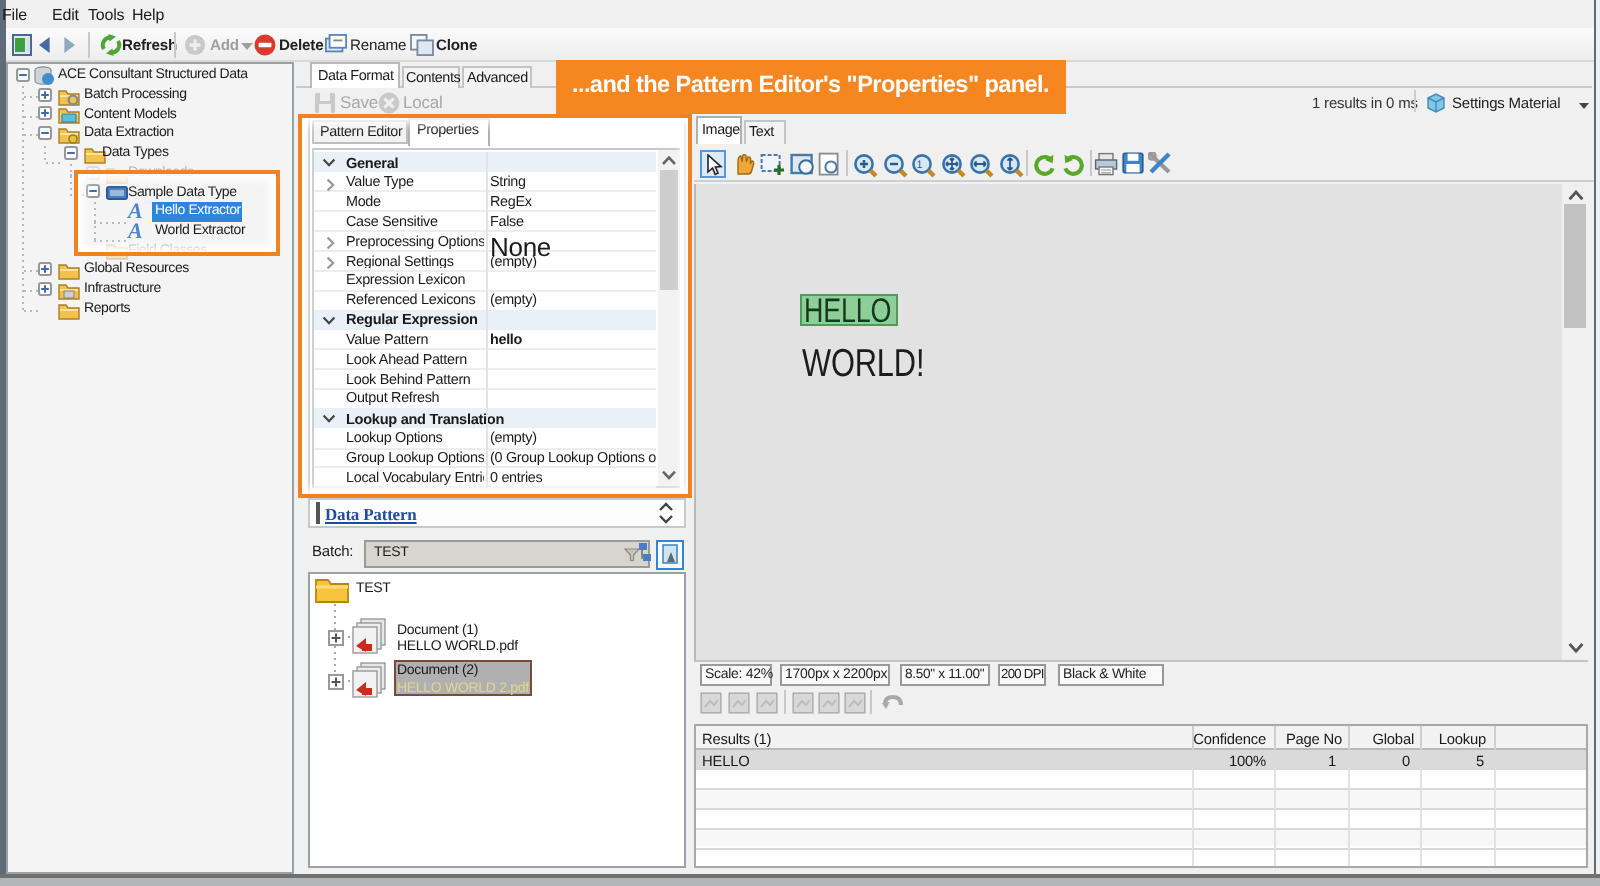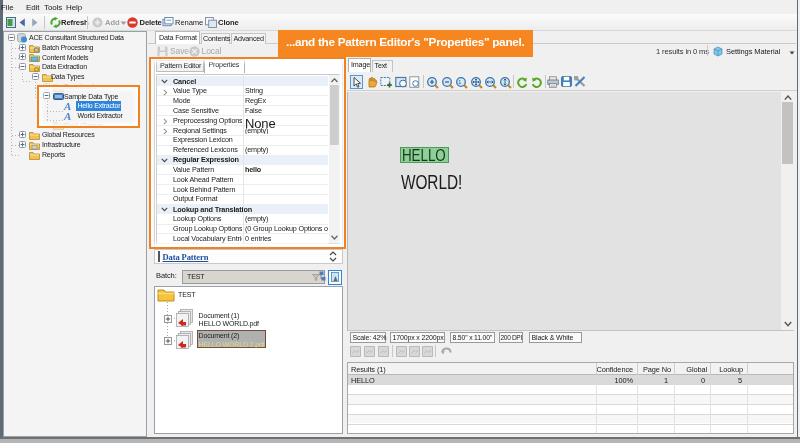--- a/index.html
+++ b/index.html
@@ -210,21 +210,21 @@
     <div class="a" style="left:153.5px;top:57.5px;width:189px;height:191px;background:#fff;border:1px solid #b8b8b8"></div>
     <div class="a" style="left:156px;top:60px;width:48px;height:12px;background:#f2f2f2;border:1px solid #bdbdbd"></div>
     <div class="a tx" style="left:160px;top:62px;font-size:7.2px;letter-spacing:-0.2px">Pattern Editor</div>
     <div class="a" style="left:204px;top:58.5px;width:41px;height:14px;background:#fff;border:1px solid #b0b0b0;border-bottom:none"></div>
     <div class="a tx" style="left:208.5px;top:61px;font-size:7.2px;letter-spacing:-0.2px">Properties</div>
     <div class="a" style="left:156px;top:74px;width:184px;height:169.5px;background:#fff;border:1px solid #c9c9c9"></div>
     <div class="a" style="left:157px;top:76.2px;width:171px;height:9.85px;background:#eaf0f8"></div>
     <svg class="a" style="left:161px;top:79.2px" width="7" height="5">
       <path d="M0.8 0.8 L3.5 3.6 L6.2 0.8" fill="none" stroke="#444" stroke-width="1.1"></path>
     </svg>
-    <div class="a tx" style="left:173px;top:77.5px;font-size:7.3px;letter-spacing:-0.15px;font-weight:bold">Cancel</div>
+    <div class="a tx" style="left:173px;top:77.5px;font-size:7.3px;letter-spacing:-0.15px;font-weight:bold">General</div>
     <div class="a" style="left:157px;top:95.4px;width:171px;height:0.5px;background:#ededed"></div>
     <svg class="a" style="left:162.5px;top:88.5px" width="5" height="7">
       <path d="M0.8 0.8 L3.6 3.5 L0.8 6.2" fill="none" stroke="#999" stroke-width="1.1"></path>
     </svg>
     <div class="a tx" style="left:173px;top:87.00px;font-size:7.2px;letter-spacing:-0.15px;width:69px;overflow:hidden">Value Type</div>
     <div class="a tx" style="left:245px;top:87.00px;font-size:7.2px;letter-spacing:-0.15px;font-weight:normal;width:83px;overflow:hidden;white-space:nowrap">String</div>
     <div class="a" style="left:157px;top:105.2px;width:171px;height:0.5px;background:#ededed"></div>
     <div class="a tx" style="left:173px;top:96.90px;font-size:7.2px;letter-spacing:-0.15px;width:69px;overflow:hidden">Mode</div>
     <div class="a tx" style="left:245px;top:96.90px;font-size:7.2px;letter-spacing:-0.15px;font-weight:normal;width:83px;overflow:hidden;white-space:nowrap">RegEx</div>
     <div class="a" style="left:157px;top:115.1px;width:171px;height:0.5px;background:#ededed"></div>
@@ -253,21 +253,21 @@
     </svg>
     <div class="a tx" style="left:173px;top:156.3px;font-size:7.3px;letter-spacing:-0.15px;font-weight:bold">Regular Expression</div>
     <div class="a" style="left:157px;top:174.2px;width:171px;height:0.5px;background:#ededed"></div>
     <div class="a tx" style="left:173px;top:165.90px;font-size:7.2px;letter-spacing:-0.15px;width:69px;overflow:hidden">Value Pattern</div>
     <div class="a tx" style="left:245px;top:165.90px;font-size:7.2px;letter-spacing:-0.15px;font-weight:bold;width:83px;overflow:hidden;white-space:nowrap">hello</div>
     <div class="a" style="left:157px;top:184.0px;width:171px;height:0.5px;background:#ededed"></div>
     <div class="a tx" style="left:173px;top:175.70px;font-size:7.2px;letter-spacing:-0.15px;width:69px;overflow:hidden">Look Ahead Pattern</div>
     <div class="a" style="left:157px;top:193.9px;width:171px;height:0.5px;background:#ededed"></div>
     <div class="a tx" style="left:173px;top:185.60px;font-size:7.2px;letter-spacing:-0.15px;width:69px;overflow:hidden">Look Behind Pattern</div>
     <div class="a" style="left:157px;top:203.7px;width:171px;height:0.5px;background:#ededed"></div>
-    <div class="a tx" style="left:173px;top:195.40px;font-size:7.2px;letter-spacing:-0.15px;width:69px;overflow:hidden">Output Format</div>
+    <div class="a tx" style="left:173px;top:195.40px;font-size:7.2px;letter-spacing:-0.15px;width:69px;overflow:hidden">Output Refresh</div>
     <div class="a" style="left:157px;top:204.2px;width:171px;height:9.85px;background:#eaf0f8"></div>
     <svg class="a" style="left:161px;top:207.2px" width="7" height="5">
       <path d="M0.8 0.8 L3.5 3.6 L6.2 0.8" fill="none" stroke="#444" stroke-width="1.1"></path>
     </svg>
     <div class="a tx" style="left:173px;top:205.6px;font-size:7.3px;letter-spacing:-0.15px;font-weight:bold">Lookup and Translation</div>
     <div class="a" style="left:157px;top:223.5px;width:171px;height:0.5px;background:#ededed"></div>
     <div class="a tx" style="left:173px;top:215.10px;font-size:7.2px;letter-spacing:-0.15px;width:69px;overflow:hidden">Lookup Options</div>
     <div class="a tx" style="left:245px;top:215.10px;font-size:7.2px;letter-spacing:-0.15px;font-weight:normal;width:83px;overflow:hidden;white-space:nowrap">(empty)</div>
     <div class="a" style="left:157px;top:233.3px;width:171px;height:0.5px;background:#ededed"></div>
     <div class="a tx" style="left:173px;top:224.90px;font-size:7.2px;letter-spacing:-0.15px;width:69px;overflow:hidden">Group Lookup Options</div>

